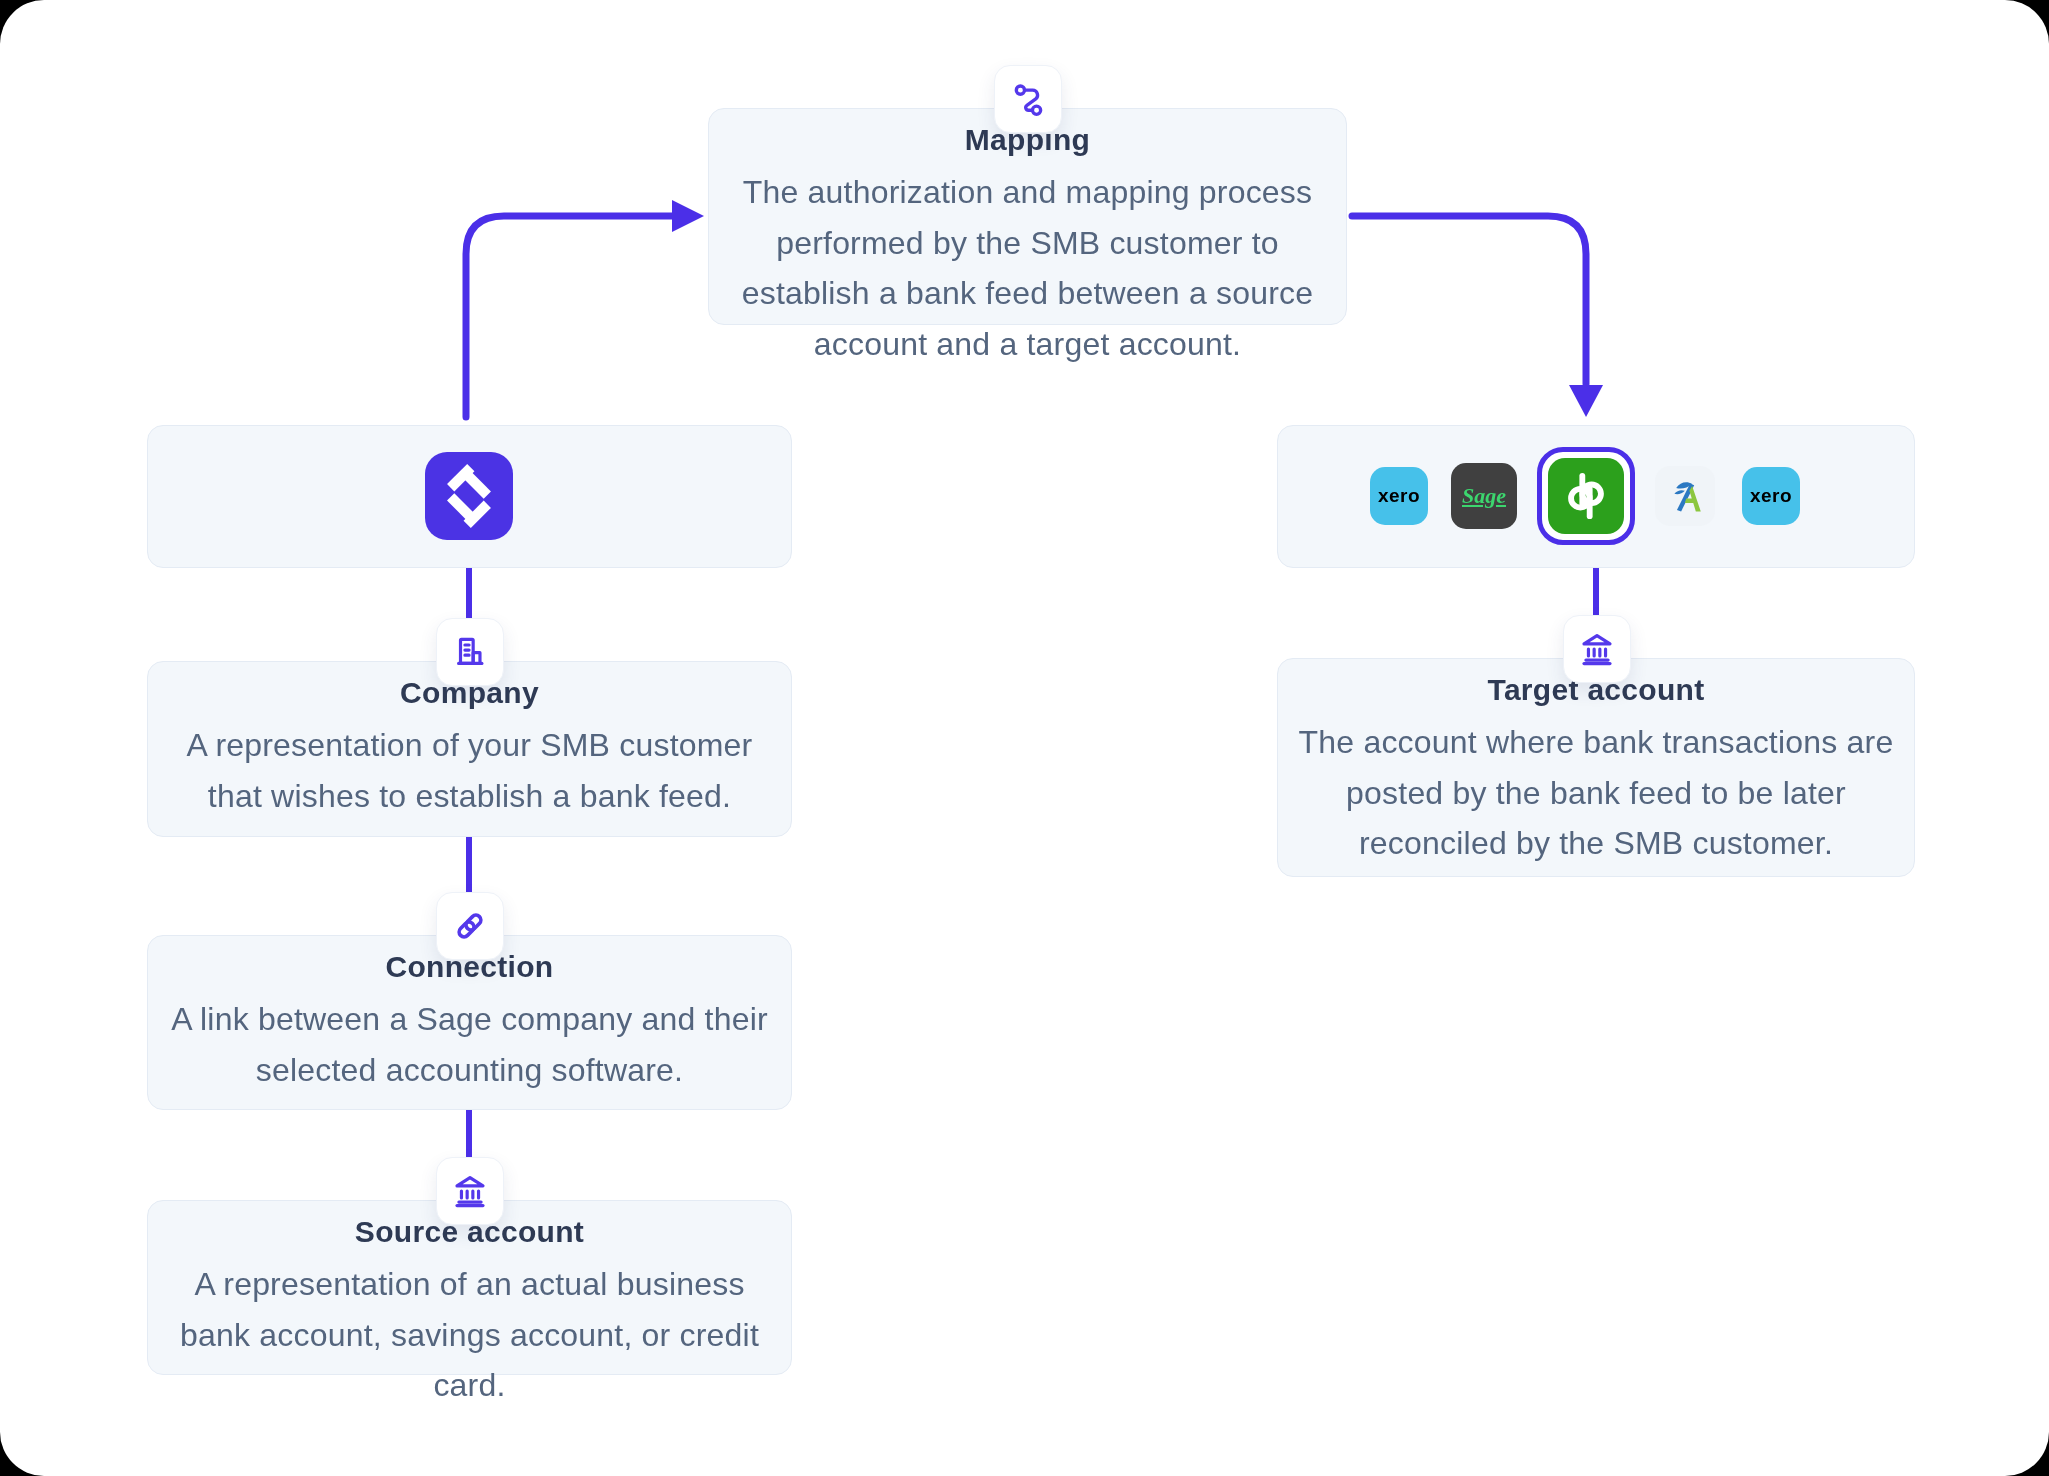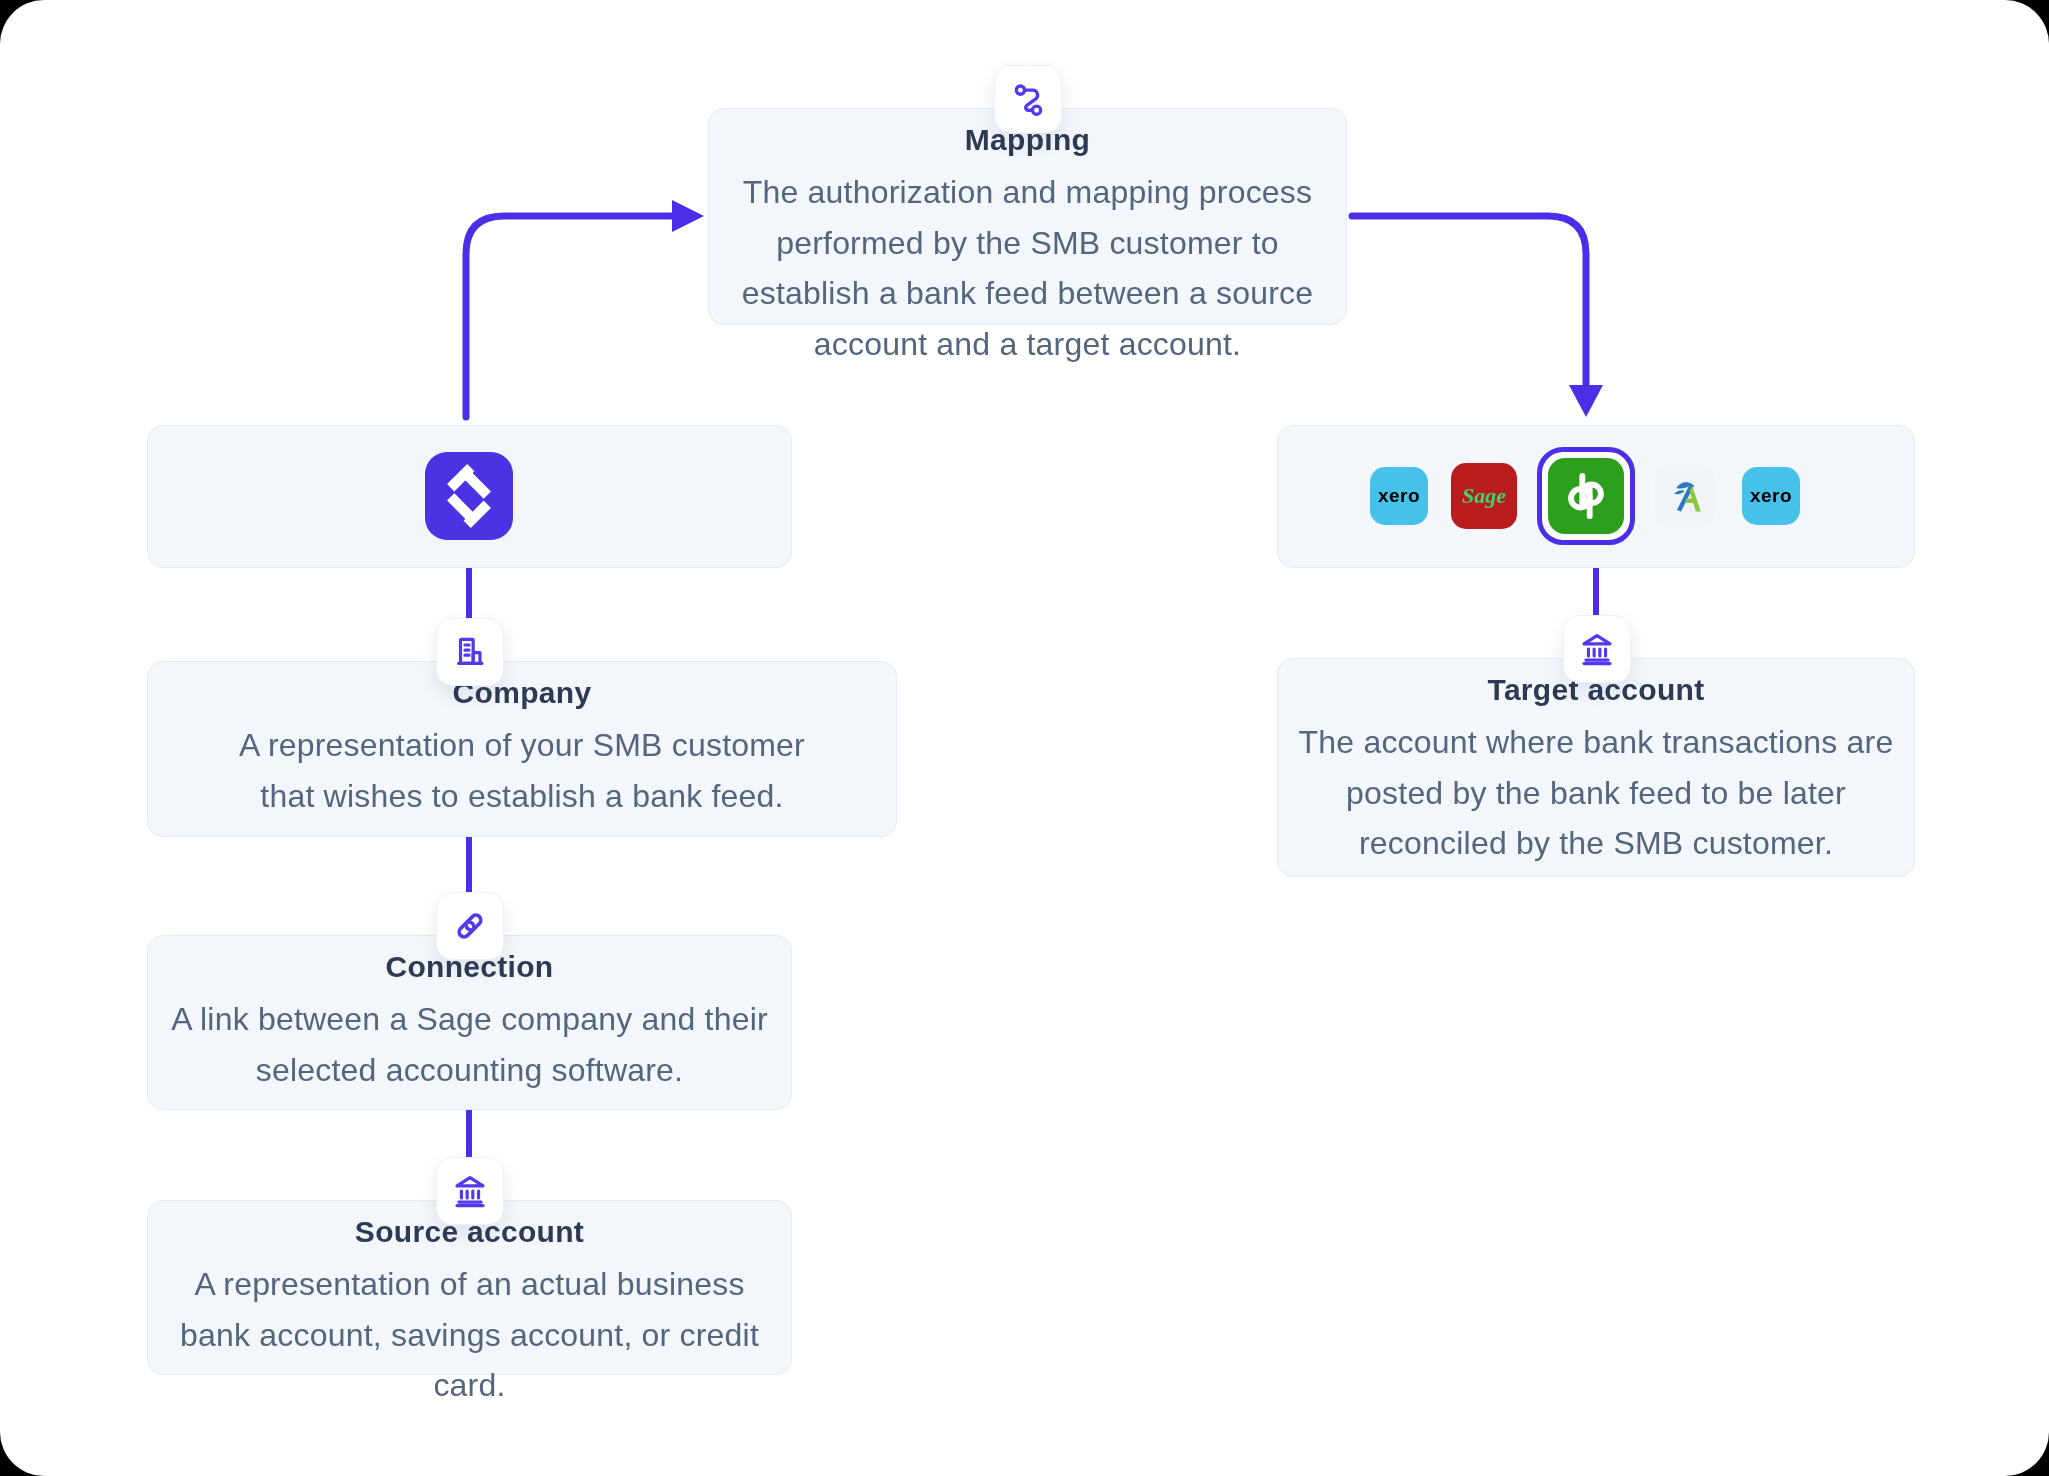--- a/index.html
+++ b/index.html
@@ -23,22 +23,22 @@
   }
   .codat-tile{
     position:absolute;left:425px;top:452px;width:88px;height:88px;border-radius:22px;
     background:#4B33E4;display:flex;align-items:center;justify-content:center;
   }
   .logo-tile{
     position:absolute;border-radius:15px;display:flex;align-items:center;justify-content:center;
     box-sizing:border-box;
   }
   .tile-xero{background:#46C1EA;color:#000000;font-size:19px;letter-spacing:.5px;font-weight:bold;}
-  .tile-sage{background:#b91c1c;color:#3CD66E;font-size:22px;font-weight:700;font-style:italic;
-    font-family:"Liberation Serif","DejaVu Serif",serif;}
+  .tile-sage{background:#404040;color:#3CD66E;font-size:22px;font-weight:700;font-style:italic;
+    font-family:"Liberation Serif","DejaVu Serif",serif;text-decoration:underline;}
   .tile-freeagent{background:#F0F4F8;}
   .qb-ring{
     position:absolute;left:1537px;top:447px;width:98px;height:98px;border:5px solid #4B2FE8;
     background:#fff;border-radius:26px;display:flex;align-items:center;justify-content:center;
     box-sizing:border-box;
   }
   .qb-inner{width:76px;height:76px;background:#2CA01C;border-radius:17px;
     display:flex;align-items:center;justify-content:center;}
 </style>
 </head>
@@ -79,21 +79,21 @@
   </div>
   <div class="codat-tile">
     <svg width="88" height="88" viewBox="0 0 48 48" fill="none" stroke="#ffffff" stroke-width="5.6" stroke-linecap="butt">
       <path d="M25 8.5 L14 19.5"></path>
       <path d="M14 24.5 L25 35.5"></path>
       <path d="M23 12.5 L34 23.5"></path>
       <path d="M34 28.5 L23 39.5"></path>
     </svg>
   </div>
 
-  <div class="card" style="left:147px;top:661px;width:750px;height:176px;">
+  <div class="card" style="left:147px;top:661px;width:645px;height:176px;">
     <div class="card-title">Company</div>
     <div class="card-desc">A representation of your SMB customer that wishes to establish a bank feed.</div>
   </div>
   <div class="badge" style="left:436px;top:618px;">
     <svg width="38" height="38" viewBox="0 0 24 24" fill="none" stroke="#5438EB" stroke-width="2" stroke-linecap="round" stroke-linejoin="round">
       <rect x="6" y="4" width="8" height="15.2" rx="0.6"></rect>
       <path d="M8.8 7.6 h2.6 M8.8 10.8 h2.6 M8.8 14 h2.6"></path>
       <path d="M14 19.2 V12.4 H18.3 V19.2"></path>
       <path d="M4.8 19.2 H19.5"></path>
     </svg>

